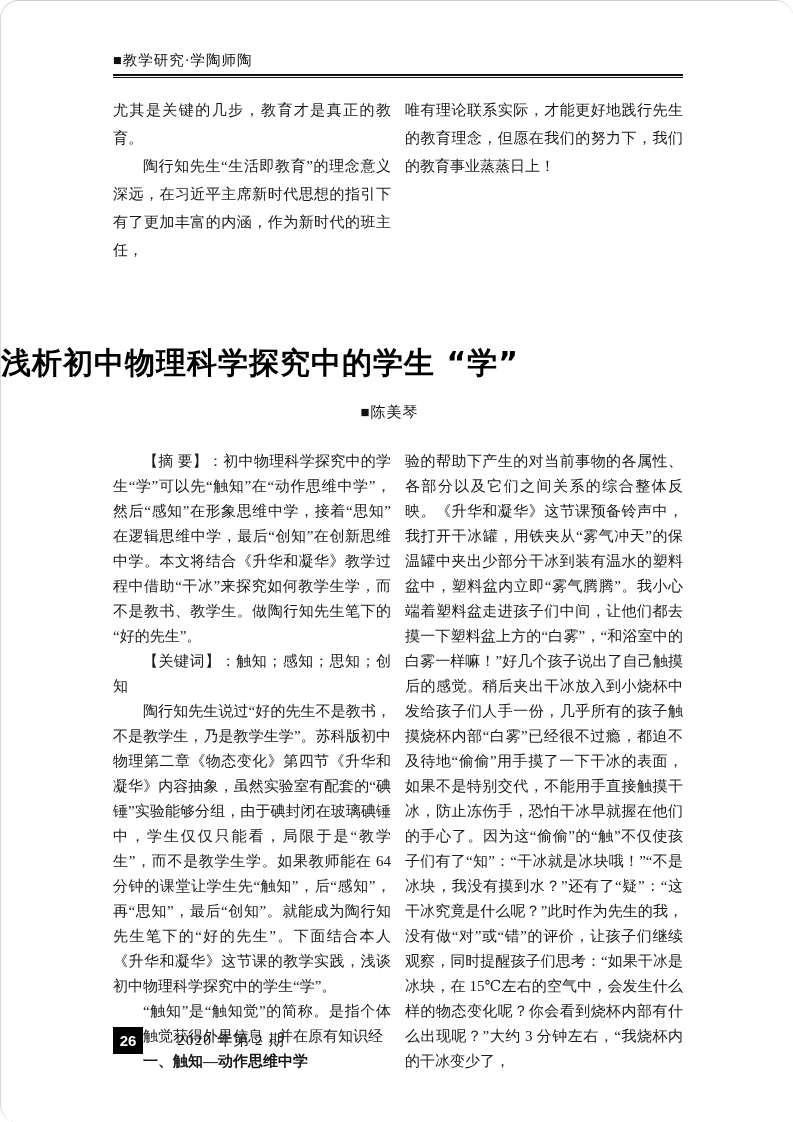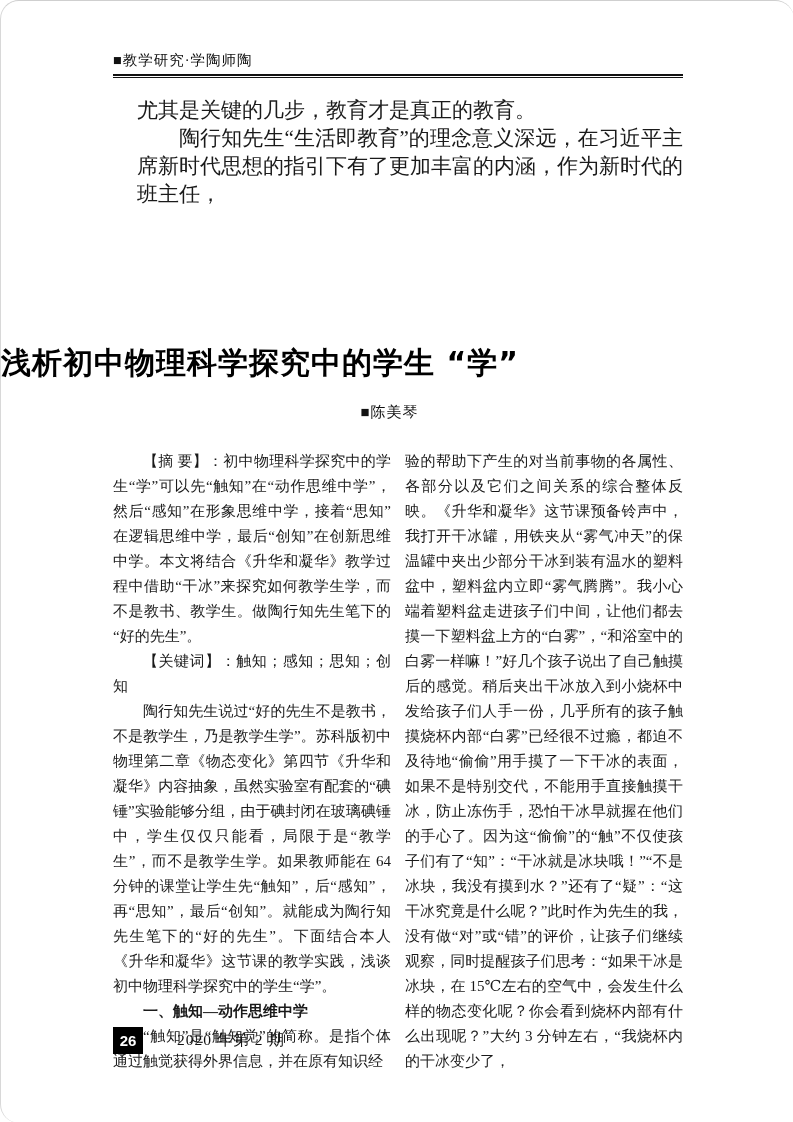--- a/index.html
+++ b/index.html
@@ -34,21 +34,21 @@
     display:flex;gap:14px;
   }
   .col{flex:1 1 0;min-width:0;}
   .two-col p{
     margin:0;
     text-align:justify;
   }
   
   .top-section{top:95px;}
   .top-section p{
-    font-size:21px;line-height:28px;margin-left:24px;
+    font-size:15px;line-height:28px;
   }
   .indent{text-indent:2em;}
   
   .article-title{
     position:absolute;left:0;right:0;top:342px;
     margin:0;
     font-family:"DejaVu Sans","Liberation Sans",sans-serif;
     font-weight:900;font-size:30px;letter-spacing:1px;color:#000;
   }
   .author-line{
@@ -87,32 +87,35 @@
   <div class="journal-header">
     <div class="header-text">■教学研究·学陶师陶</div>
     <div class="header-rule"></div>
   </div>
 
   <section class="two-col top-section">
     <div class="col">
       <p>尤其是关键的几步，教育才是真正的教育。</p>
       <p class="indent">陶行知先生“生活即教育”的理念意义深远，在习近平主席新时代思想的指引下有了更加丰富的内涵，作为新时代的班主任，</p>
     </div>
+    <div class="col">
+      <p>唯有理论联系实际，才能更好地践行先生的教育理念，但愿在我们的努力下，我们的教育事业蒸蒸日上！</p>
+    </div>
   </section>
 
   <h1 class="article-title">浅析初中物理科学探究中的学生 “学”</h1>
   <div class="author-line">■陈美琴</div>
 
   <section class="two-col body-section">
     <div class="col">
       <p class="indent">【摘 要】：初中物理科学探究中的学生“学”可以先“触知”在“动作思维中学”，然后“感知”在形象思维中学，接着“思知”在逻辑思维中学，最后“创知”在创新思维中学。本文将结合《升华和凝华》教学过程中借助“干冰”来探究如何教学生学，而不是教书、教学生。做陶行知先生笔下的“好的先生”。</p>
       <p class="indent">【关键词】：触知；感知；思知；创知</p>
       <p class="indent">陶行知先生说过“好的先生不是教书，不是教学生，乃是教学生学”。苏科版初中物理第二章《物态变化》第四节《升华和凝华》内容抽象，虽然实验室有配套的“碘锤”实验能够分组，由于碘封闭在玻璃碘锤中，学生仅仅只能看，局限于是“教学生”，而不是教学生学。如果教师能在 64 分钟的课堂让学生先“触知”，后“感知”，再“思知”，最后“创知”。就能成为陶行知先生笔下的“好的先生”。下面结合本人《升华和凝华》这节课的教学实践，浅谈初中物理科学探究中的学生“学”。</p>
+      <p class="indent">“触知”是“触知觉”的简称。是指个体通过触觉获得外界信息，并在原有知识经</p>
       <p class="indent section-heading">一、触知—动作思维中学</p>
-      <p class="indent">“触知”是“触知觉”的简称。是指个体通过触觉获得外界信息，并在原有知识经</p>
     </div>
     <div class="col">
       <p>验的帮助下产生的对当前事物的各属性、各部分以及它们之间关系的综合整体反映。《升华和凝华》这节课预备铃声中，我打开干冰罐，用铁夹从“雾气冲天”的保温罐中夹出少部分干冰到装有温水的塑料盆中，塑料盆内立即“雾气腾腾”。我小心端着塑料盆走进孩子们中间，让他们都去摸一下塑料盆上方的“白雾”，“和浴室中的白雾一样嘛！”好几个孩子说出了自己触摸后的感觉。稍后夹出干冰放入到小烧杯中发给孩子们人手一份，几乎所有的孩子触摸烧杯内部“白雾”已经很不过瘾，都迫不及待地“偷偷”用手摸了一下干冰的表面，如果不是特别交代，不能用手直接触摸干冰，防止冻伤手，恐怕干冰早就握在他们的手心了。因为这“偷偷”的“触”不仅使孩子们有了“知”：“干冰就是冰块哦！”“不是冰块，我没有摸到水？”还有了“疑”：“这干冰究竟是什么呢？”此时作为先生的我，没有做“对”或“错”的评价，让孩子们继续观察，同时提醒孩子们思考：“如果干冰是冰块，在 15℃左右的空气中，会发生什么样的物态变化呢？你会看到烧杯内部有什么出现呢？”大约 3 分钟左右，“我烧杯内的干冰变少了，</p>
     </div>
   </section>
 
   <div class="page-footer">
     <span class="pagenum-box">26</span>
     <span class="issue-label">2020 年第 2 期</span>
   </div>

